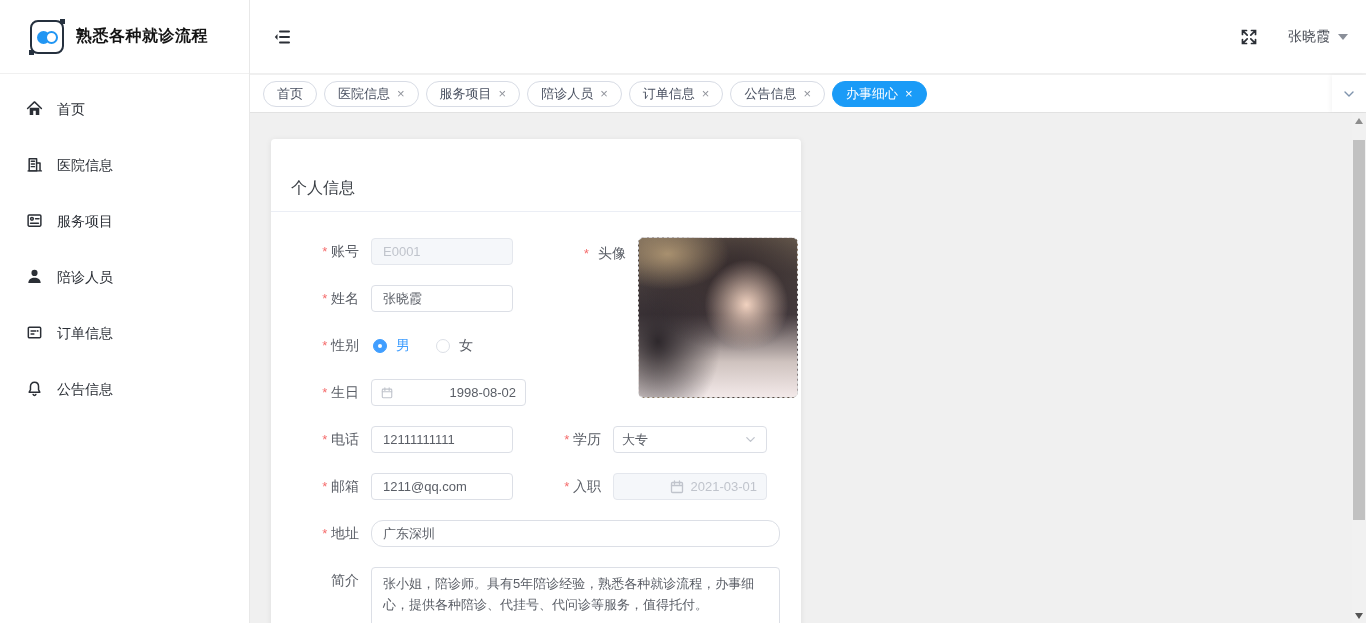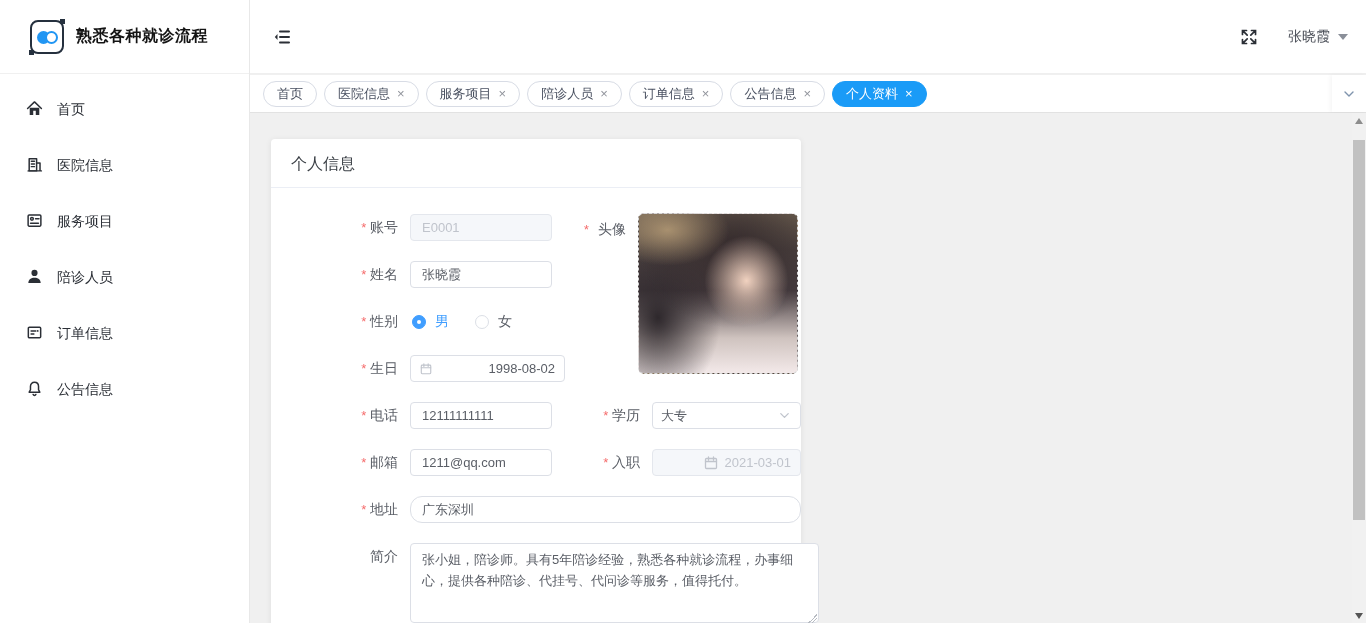--- a/index.html
+++ b/index.html
@@ -32,24 +32,24 @@
   .tabbar { position:absolute; left:250px; top:75px; right:0; height:38px; background:#fff; border-bottom:1px solid #e2e2e2; display:flex; align-items:center; padding-left:13px; gap:7px; }
   .tag { height:26px; display:inline-flex; align-items:center; padding:0 13px; border:1px solid #d8dce5; border-radius:14px; background:#fff; font-size:13px; color:#495060; cursor:pointer; white-space:nowrap; }
   .tag .x { margin-left:7px; font-size:13px; line-height:1; color:#90939b; cursor:pointer; }
   .tag.active { background:#1a9bf7; border-color:#1a9bf7; color:#fff; }
   .tag.active .x { color:#fff; }
   .tag-overflow { position:absolute; right:0; top:0; width:34px; height:37px; background:#fff; display:flex; align-items:center; justify-content:center; cursor:pointer; box-shadow:-2px 0 4px rgba(0,0,0,.04); }
 
   
   .content { position:absolute; left:250px; top:113px; right:0; bottom:0; background:#f0f0f0; overflow:hidden; }
   .card { position:absolute; left:21px; top:26px; width:530px; height:640px; background:#fff; border-radius:4px; box-shadow:0 1px 6px rgba(0,0,0,.08); }
-  .card-header { height:49px; line-height:49px; padding:0 20px; border-bottom:1px solid #ebeef5; font-size:16px; color:#3a3f45; }
+  .card-header { height:49px; line-height:49px; padding:0 20px; border-bottom:1px solid #ebeef5; font-size:16px; color:#3a3f45;margin-top:24px; }
   .card-body { position:relative; padding-top:26px; }
 
-  .row { display:flex; align-items:center; height:27px; margin-bottom:20px;margin-left:39px; }
+  .row { display:flex; align-items:center; height:27px; margin-bottom:20px; }
   .row.top { align-items:flex-start; height:auto; }
   .lbl { width:100px; flex:0 0 auto; text-align:right; padding-right:12px; font-size:14px; color:#5a5e66; line-height:27px; }
   .lbl.w2 { width:100px; }
   .lbl.req::before { content:"* "; color:#f56c6c; font-size:13px; }
 
   .inp { width:142px; height:27px; border:1px solid #dcdfe6; border-radius:4px; padding:0 11px; font-size:13px; color:#5a5e66; background:#fff; font-family:inherit; outline:none; }
   .inp.wide { width:409px;border-radius:12px; }
   .inp:disabled, .inp.disabled { background:#f5f7fa; border-color:#e4e7ed; color:#c0c4cc; }
   .box { width:155px; height:27px; border:1px solid #dcdfe6; border-radius:4px; display:flex; align-items:center; padding:0 9px; gap:7px; font-size:13px; color:#5a5e66; background:#fff; }
   .box.sm { width:154px; }
@@ -205,21 +205,21 @@
     </span>
     <span class="tag">
       <span>订单信息</span>
       <span class="x">×</span>
     </span>
     <span class="tag">
       <span>公告信息</span>
       <span class="x">×</span>
     </span>
     <span class="tag active">
-      <span>个人资料</span>
+      <span>办事细心</span>
       <span class="x">×</span>
     </span>
     <span class="tag-overflow">
       <svg width="14" height="14" viewBox="0 0 14 14">
           <path d="M3 5l4 4 4-4" stroke="#7f94ad" stroke-width="1.4" fill="none" stroke-linecap="round" stroke-linejoin="round"></path>
         </svg>
     </span>
   </div>
 
   <main class="content">

